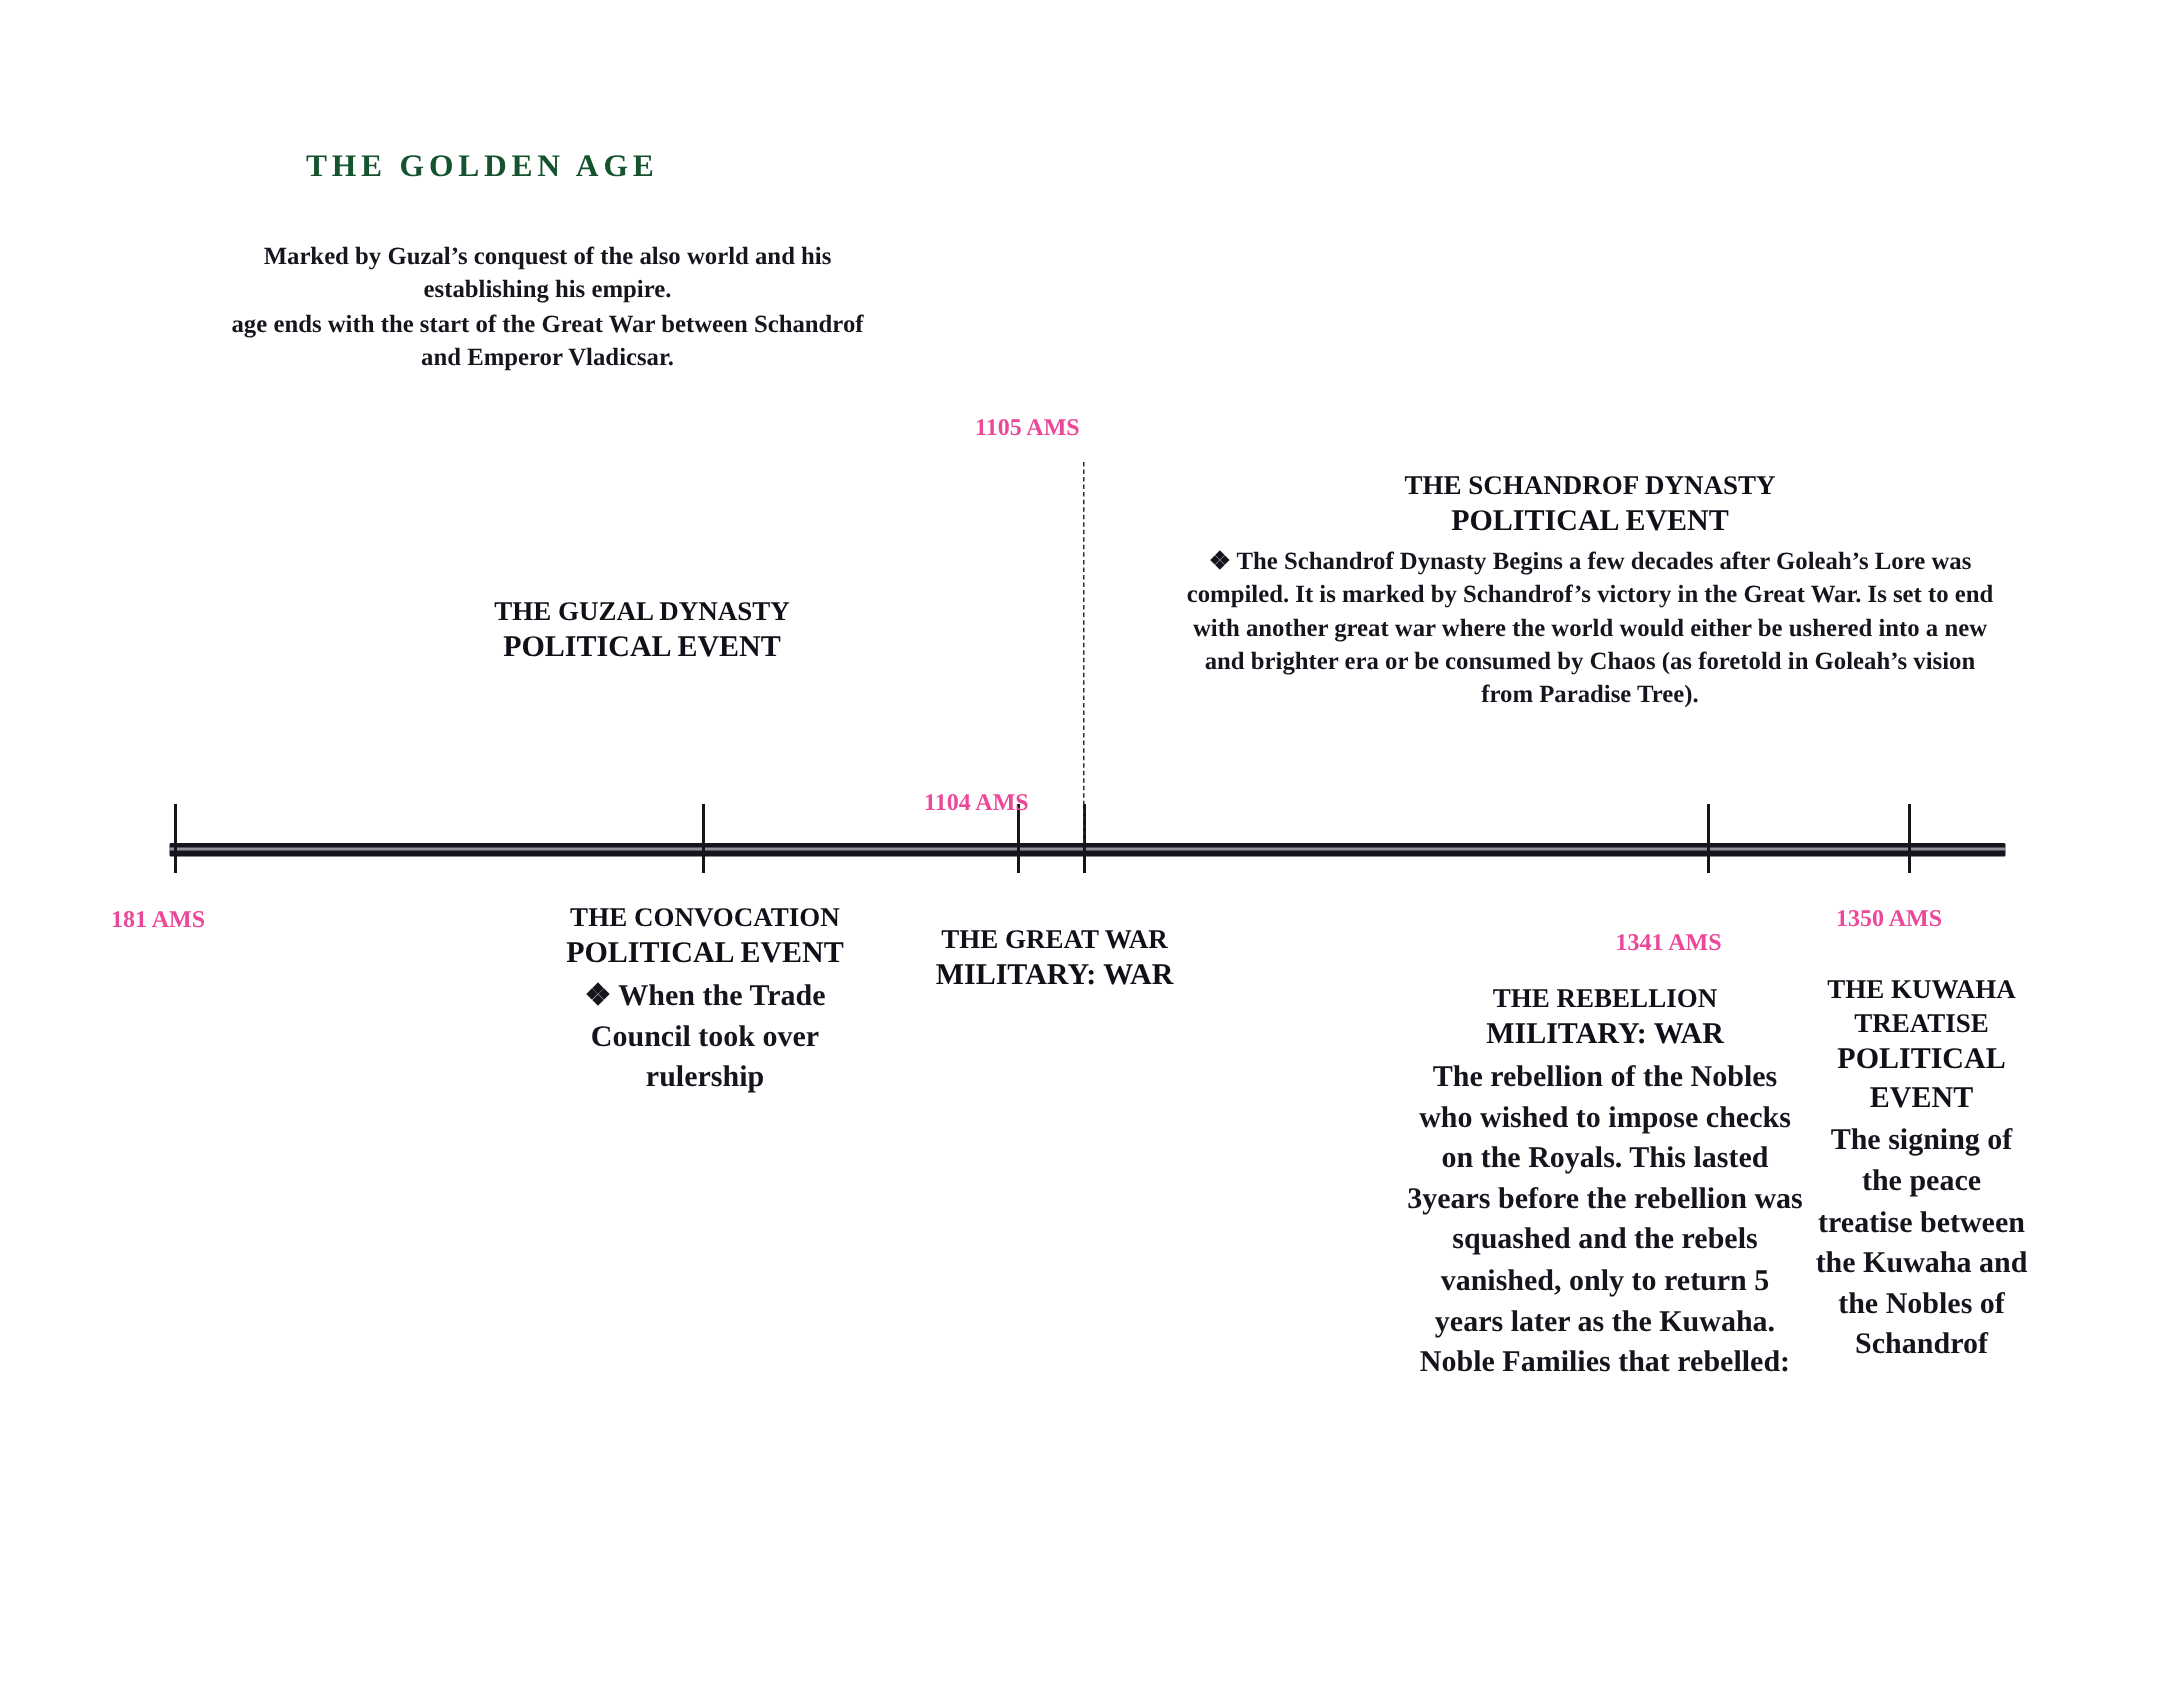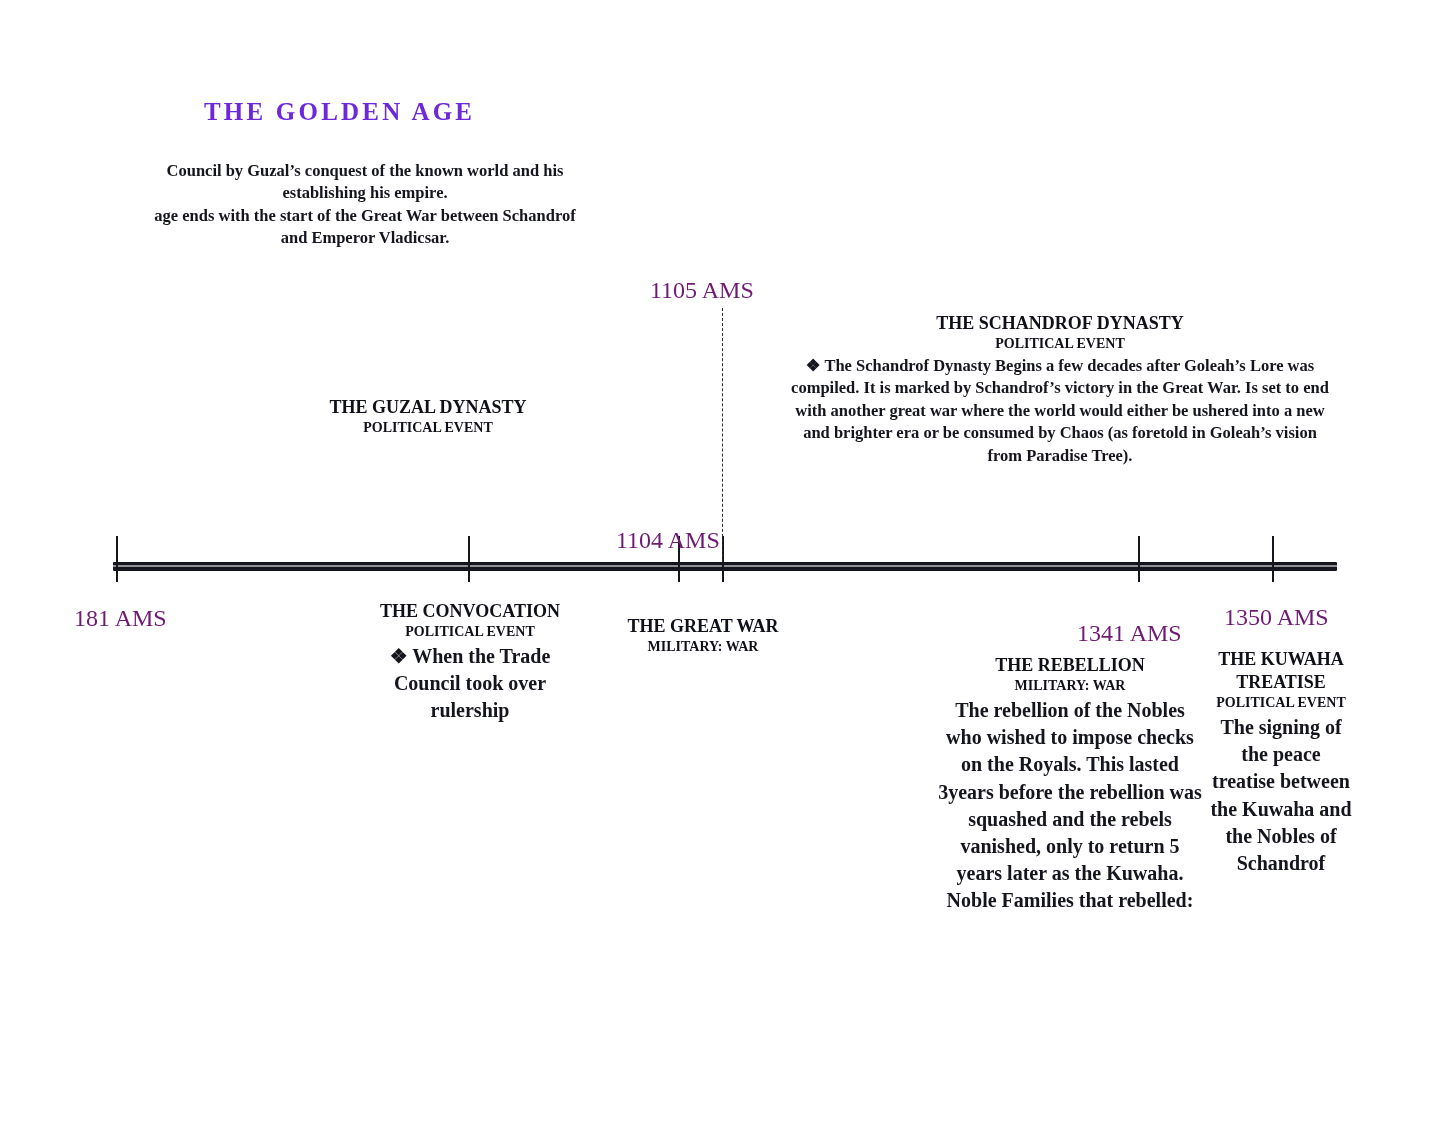--- a/index.html
+++ b/index.html
@@ -17,24 +17,24 @@
     height: 1136px;
     overflow: hidden;
     background: #ffffff;
   }
 
   
   .page-title {
     position: absolute;
     left: 204px;
     top: 98px;
-    font-size: 25px;
+    font-size: 21px;
     font-weight: 700;
     letter-spacing: 3.2px;
-    color: #6d28d9;
+    color: #14532d;
   }
 
   
   .intro {
     position: absolute;
     left: 112px;
     top: 160px;
     width: 506px;
     text-align: center;
     font-size: 16.5px;
@@ -72,37 +72,37 @@
   
   .connector {
     position: absolute;
     width: 0;
     border-left: 1.5px dashed #2a2b33;
   }
 
   
   .year {
     position: absolute;
-    font-size: 24px;
-    font-weight: 400;
-    color: #701a75;
+    font-size: 16px;
+    font-weight: 700;
+    color: #ec4899;
     white-space: nowrap;
   }
 
   
   .event { position: absolute; }
   .event .ev-title {
     font-size: 18px;
     font-weight: 700;
     line-height: 1.28;
     text-align: center;
     color: #0f1018;
   }
   .event .ev-sub {
-    font-size: 14px;
+    font-size: 20px;
     font-weight: 700;
     line-height: 1.28;
     text-align: center;
     color: #0f1018;
   }
   .event .ev-body {
     margin-top: 2px;
     font-size: 16.5px;
     font-weight: 600;
     line-height: 1.36;
@@ -125,21 +125,21 @@
   #ev-kuwaha { left: 1208px; top: 648px; width: 146px; }
 </style>
 </head>
 <body>
 
 <div id="canvas">
 
   <div class="page-title">THE GOLDEN AGE</div>
 
   <div class="intro">
-    <span class="ln">Council by Guzal’s conquest of the known world and his</span>
+    <span class="ln">Marked by Guzal’s conquest of the also world and his</span>
     <span class="ln">establishing his empire.</span>
     <span class="ln">age ends with the start of the Great War between Schandrof</span>
     <span class="ln">and Emperor Vladicsar.</span>
   </div>
 
   <div class="axis"></div>
 
   <div class="tick full" style="left:116px;"></div>
   <div class="tick full" style="left:468px;"></div>
   <div class="tick full" style="left:678px;"></div>

